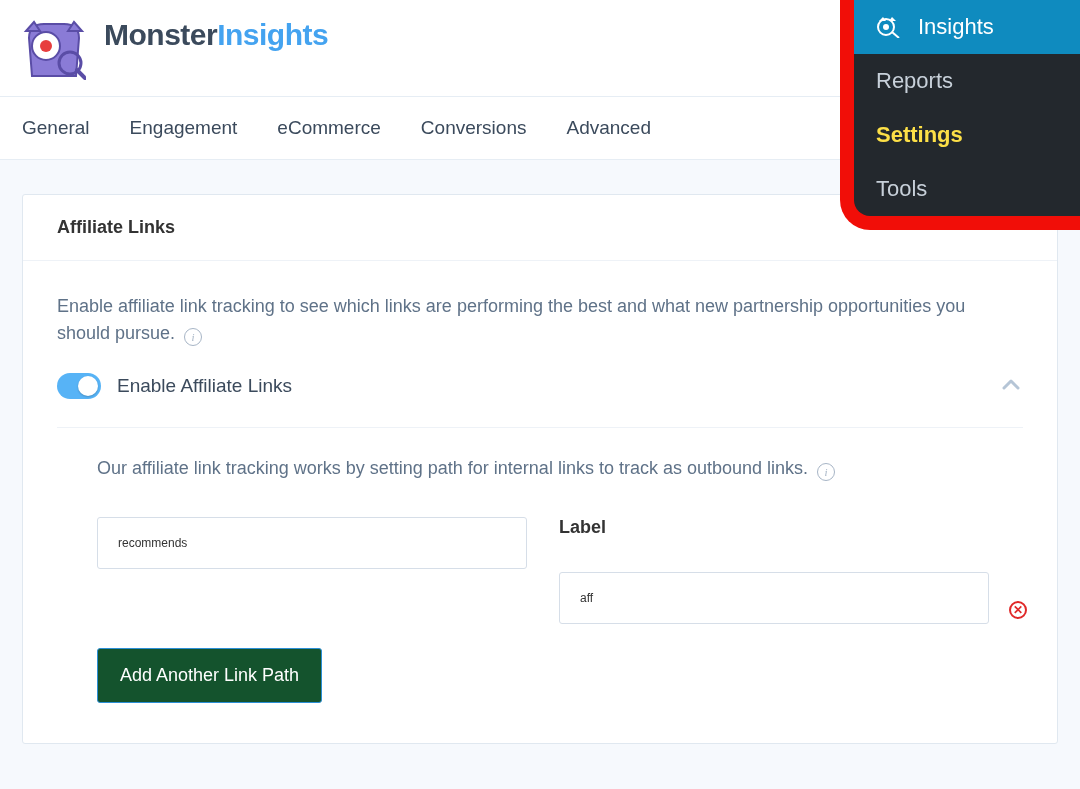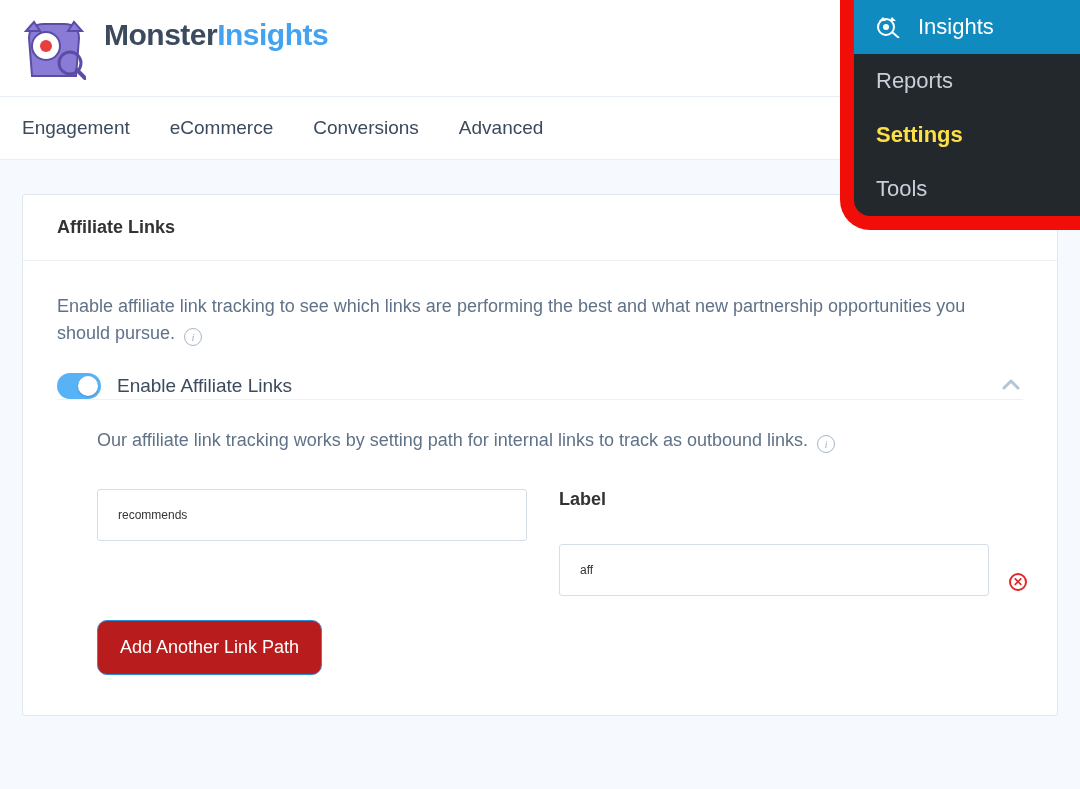--- a/index.html
+++ b/index.html
@@ -92,20 +92,21 @@
     align-items: center;
     justify-content: center;
     vertical-align: -2px;
     margin-left: 4px;
   }
 
   
   .toggle-row {
     display: flex;
     align-items: center;
+    padding-bottom: 28px;
     border-bottom: 1px solid #eef2f7;
     position: relative;
   }
   .toggle {
     width: 44px; height: 26px;
     border-radius: 13px;
     background: #57b3f6;
     position: relative;
     margin-right: 16px;
     cursor: pointer;
@@ -177,24 +178,24 @@
     align-items: center;
     justify-content: center;
     font-size: 12px;
     font-weight: 700;
     cursor: pointer;
     background: #fff;
   }
 
   .add-btn {
     margin-top: 24px;
-    background: #b91c1c;
+    background: #14532d;
     color: #fff;
     border: 1px solid #2b8fd6;
-    border-radius: 10px;
+    border-radius: 3px;
     font-size: 18px;
     padding: 16px 22px;
     cursor: pointer;
   }
 
   
   .wp-menu {
     position: absolute;
     top: 0;
     right: 0;
@@ -249,20 +250,21 @@
         <line x1="55" y1="52" x2="63" y2="60" stroke="#5a4da6" stroke-width="4" stroke-linecap="round"></line>
       </svg>
     </span>
     <span class="brand">
       <span>Monster</span><span class="hl">Insights</span>
     </span>
   </div>
 </div>
 
 <div class="tabs">
+  <div class="tab">General</div>
   <div class="tab">Engagement</div>
   <div class="tab">eCommerce</div>
   <div class="tab">Conversions</div>
   <div class="tab">Advanced</div>
 </div>
 
 <div class="content">
   <div class="card">
     <div class="card-header">Affiliate Links</div>
     <div class="card-body">

